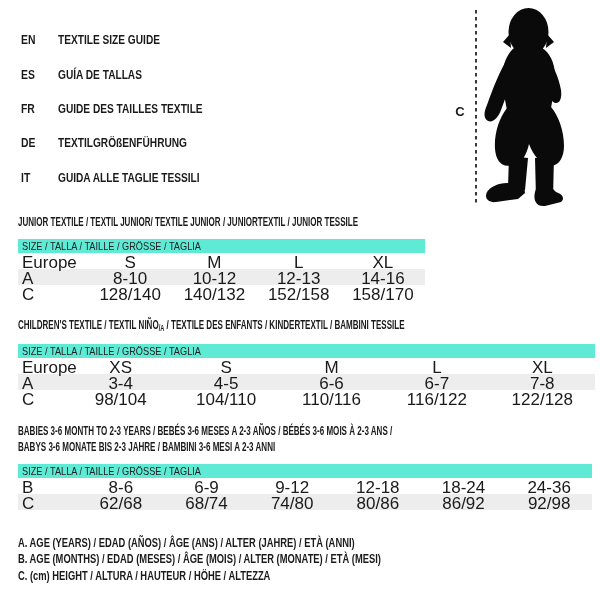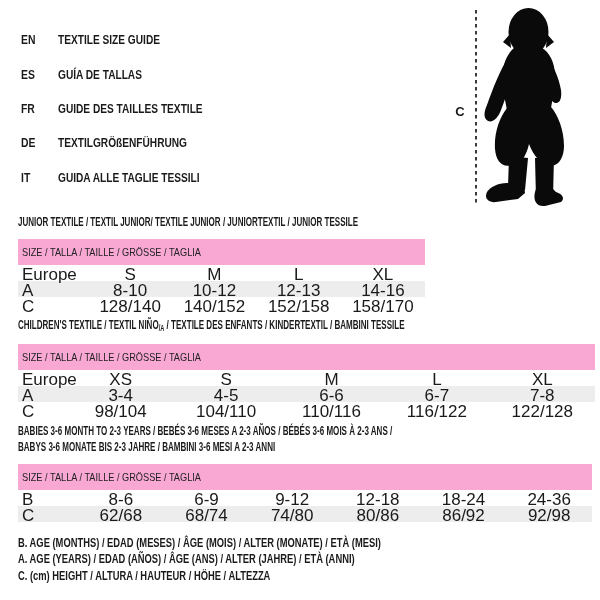--- a/index.html
+++ b/index.html
@@ -29,21 +29,21 @@
     text-align: center; font-weight: 700; font-size: 13px;
   }
 
   
   .tbl-title { position: absolute; left: 18px; font-weight: 700; font-size: 12px; line-height: 15.5px; }
   .subsc { font-size: 8.5px; vertical-align: -2px; }
 
   
   .size-table { position: absolute; left: 18px; }
   .thead {
-    background: #f9a8d4; height: 26px;
+    background: #5eead4; height: 14px;
     display: flex; align-items: center; padding-left: 4px;
     font-size: 11.5px; color: #222222;
   }
   .trow { display: grid; height: 16px; align-items: center; font-size: 17px; }
   .trow.alt { background: #ededed; }
   .trow .lbl { padding-left: 4px; text-align: left; }
   .trow .val { text-align: center; }
   .cols5 { grid-template-columns: 70px repeat(4, 1fr); }
   .cols6 { grid-template-columns: 50px repeat(5, 1fr); }
   .cols7 { grid-template-columns: 60px repeat(6, 1fr); }
@@ -118,21 +118,21 @@
     <div class="trow cols5 alt">
       <span class="lbl">A</span>
       <span class="val">8-10</span>
       <span class="val">10-12</span>
       <span class="val">12-13</span>
       <span class="val">14-16</span>
     </div>
     <div class="trow cols5">
       <span class="lbl">C</span>
       <span class="val">128/140</span>
-      <span class="val">140/152</span>
+      <span class="val">140/132</span>
       <span class="val">152/158</span>
       <span class="val">158/170</span>
     </div>
   </div>
 
   <div class="tbl-title" style="top:318px">
     <span class="cond sx67"><span>CHILDREN'S TEXTILE / TEXTIL NIÑO</span><span class="subsc">/A</span><span> / TEXTILE DES ENFANTS / KINDERTEXTIL / BAMBINI TESSILE</span></span>
   </div>
   <div class="size-table w2" style="top:344px">
     <div class="thead">
@@ -187,23 +187,23 @@
       <span class="val">68/74</span>
       <span class="val">74/80</span>
       <span class="val">80/86</span>
       <span class="val">86/92</span>
       <span class="val">92/98</span>
     </div>
   </div>
 
   <div class="footnotes">
     <div class="fn">
+      <span class="cond sx78">A. AGE (YEARS) / EDAD (AÑOS) / ÂGE (ANS) / ALTER (JAHRE) / ETÀ (ANNI)</span>
+    </div>
+    <div class="fn">
       <span class="cond sx78">B. AGE (MONTHS) / EDAD (MESES) / ÂGE (MOIS) / ALTER (MONATE) / ETÀ (MESI)</span>
-    </div>
-    <div class="fn">
-      <span class="cond sx78">A. AGE (YEARS) / EDAD (AÑOS) / ÂGE (ANS) / ALTER (JAHRE) / ETÀ (ANNI)</span>
     </div>
     <div class="fn">
       <span class="cond sx78">C. (cm) HEIGHT / ALTURA / HAUTEUR / HÖHE / ALTEZZA</span>
     </div>
   </div>
 
 </div>
 
 </body></html>

